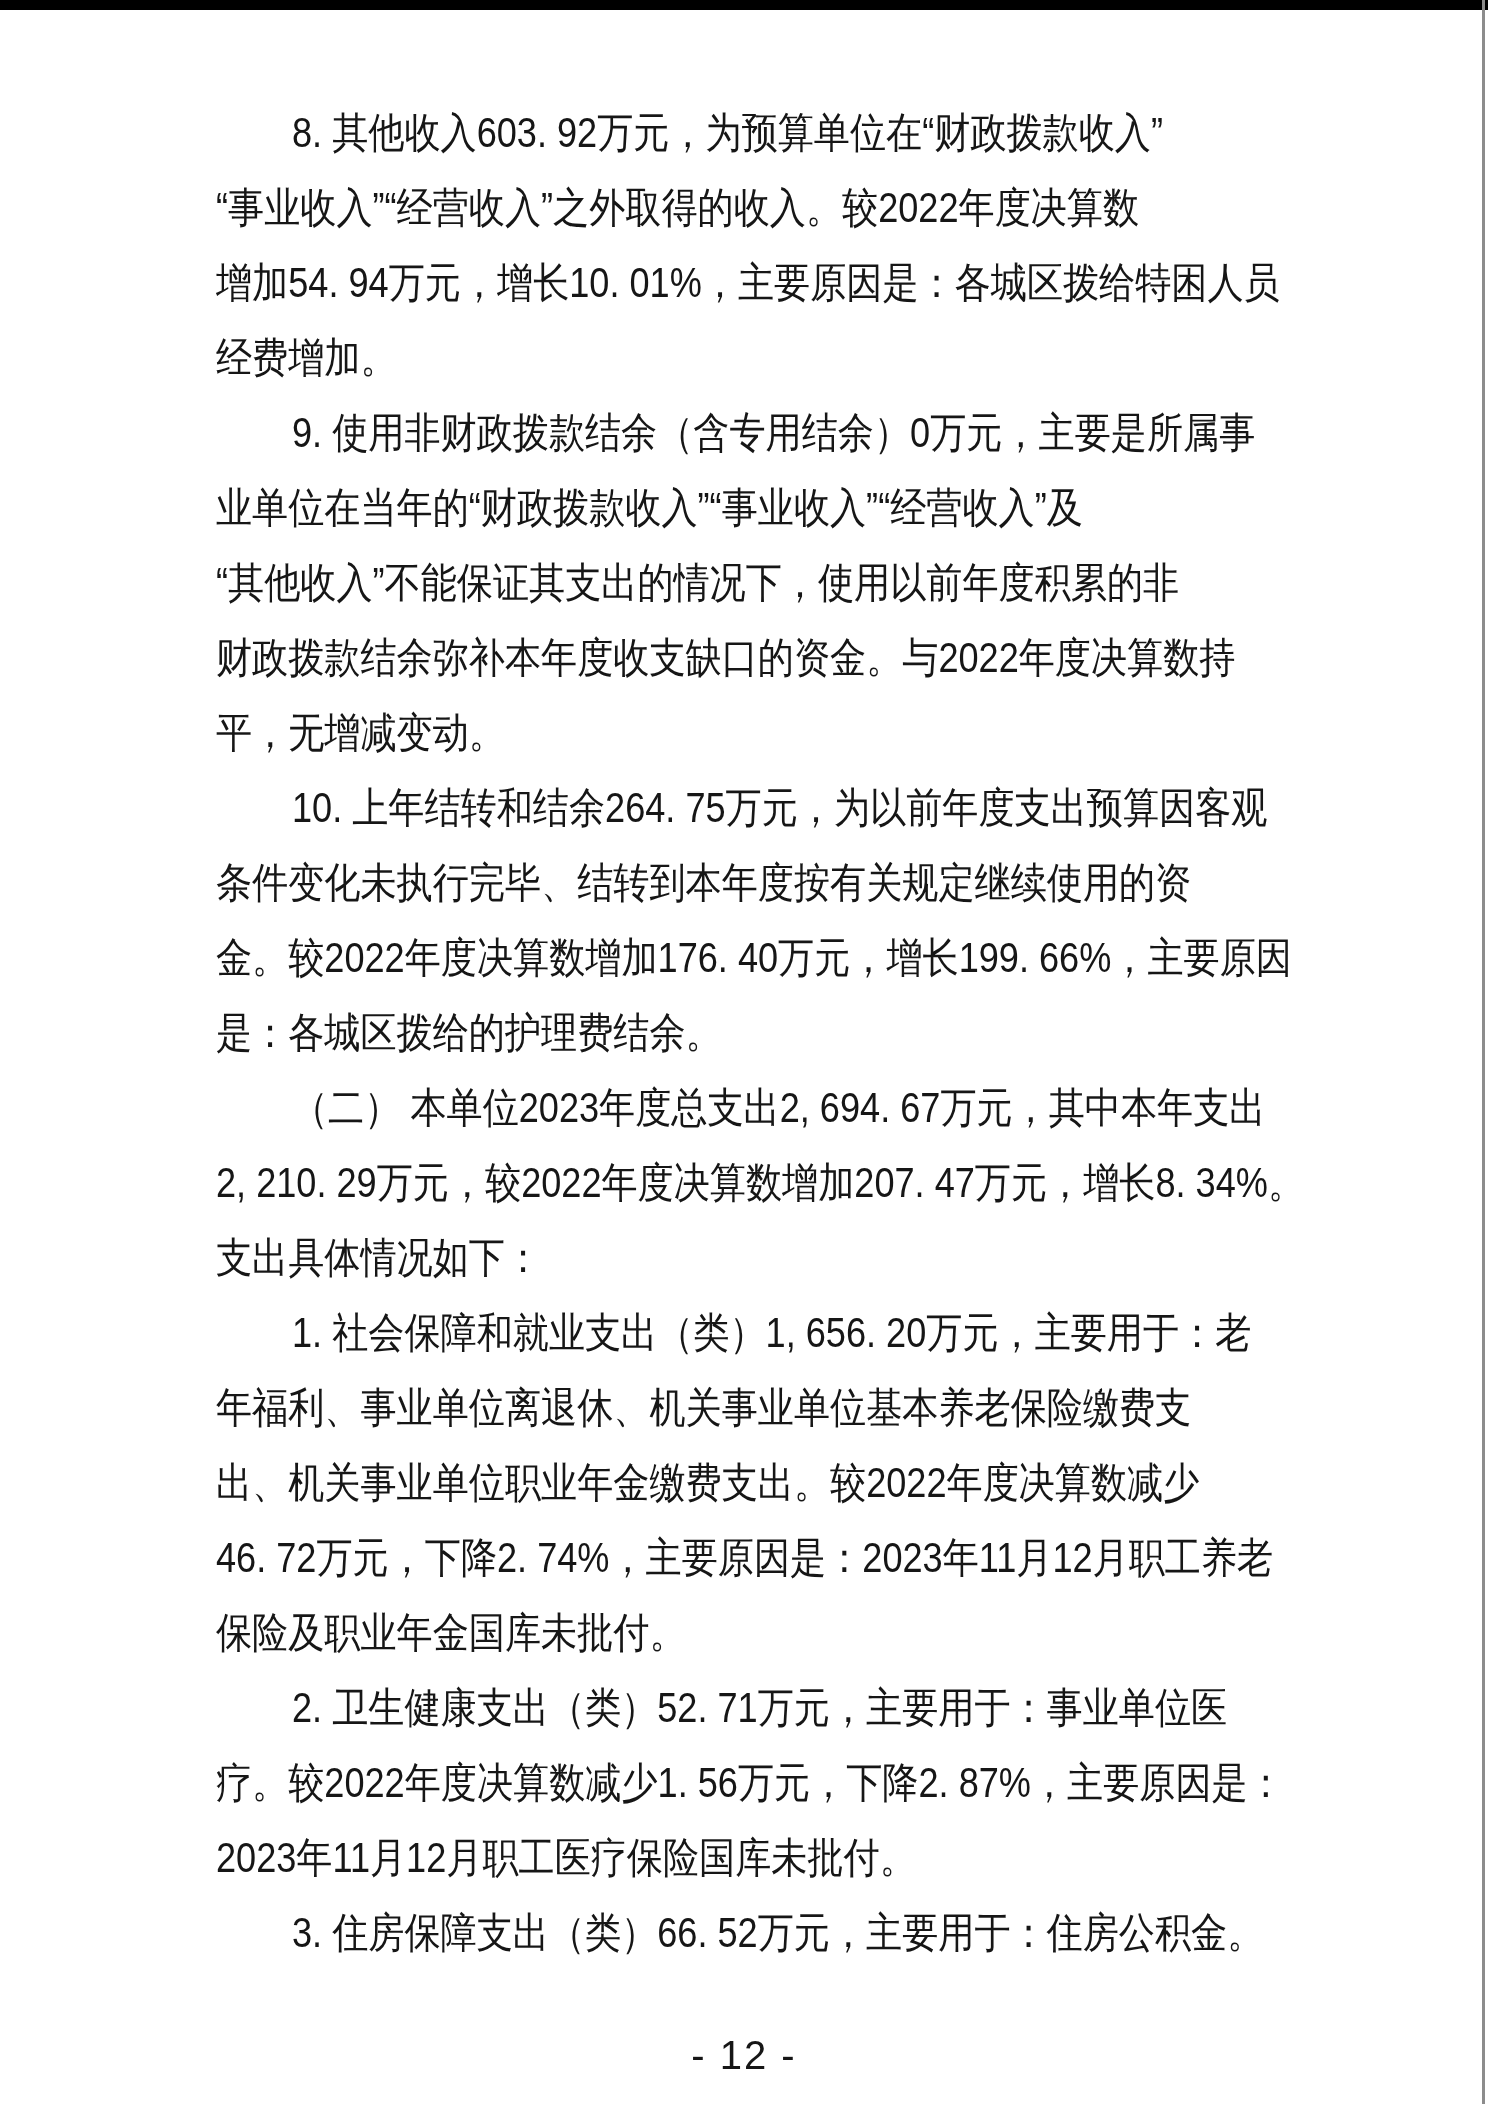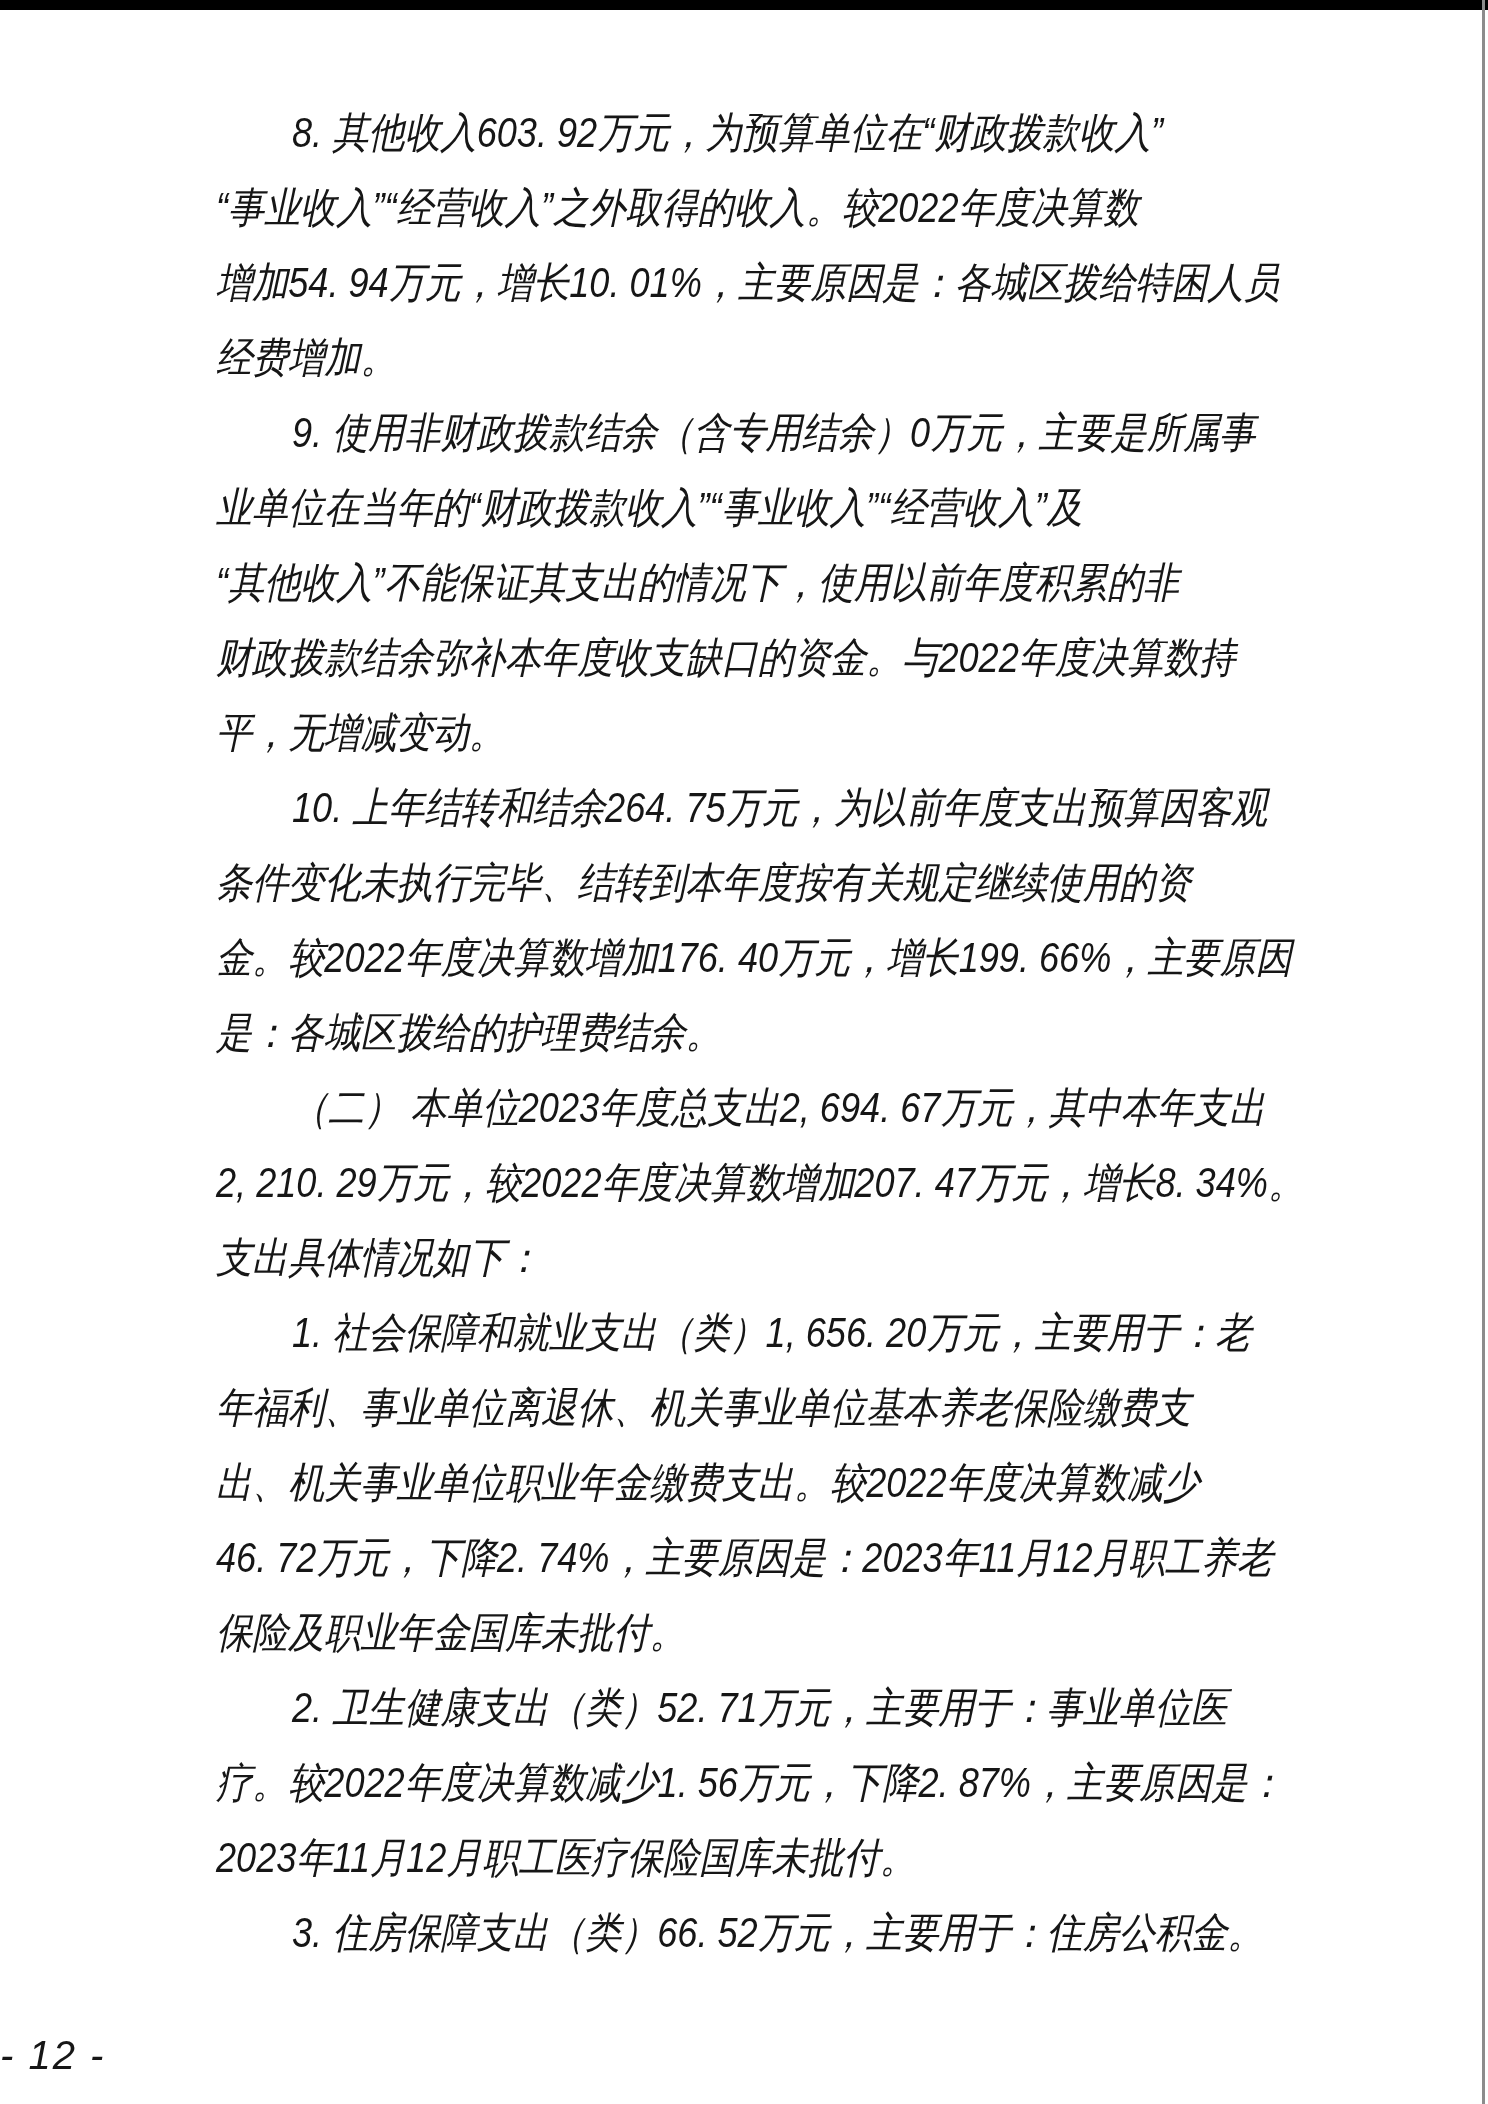--- a/index.html
+++ b/index.html
@@ -8,21 +8,20 @@
     background: #ffffff;
   }
   .page {
     position: relative;
     width: 1488px;
     height: 2104px;
     background: var(--page-bg, #ffffff);
     overflow: hidden;
     font-family: "Liberation Sans", sans-serif;
     color: var(--text-color, #161616);
-    font-style: italic;
   }
   .scan-bar-top {
     position: absolute;
     top: 0; left: 0;
     width: 1488px; height: 10px;
     background: var(--scan-bar, #000000);
   }
   .scan-edge-right {
     position: absolute;
     top: 0; left: 1482px;
@@ -46,20 +45,21 @@
   .line.indent {
     margin-left: 76px;
   }
   .footer {
     position: absolute;
     top: 2030px;
     left: 0;
     width: 1488px;
     height: 50px;
     line-height: 50px;
+    text-align: center;
     font-size: 40px;
     letter-spacing: 2px;
   }
 </style>
 </head>
 <body>
 
 <div class="page">
   <div class="scan-bar-top"></div>
   <div class="scan-edge-right"></div>

